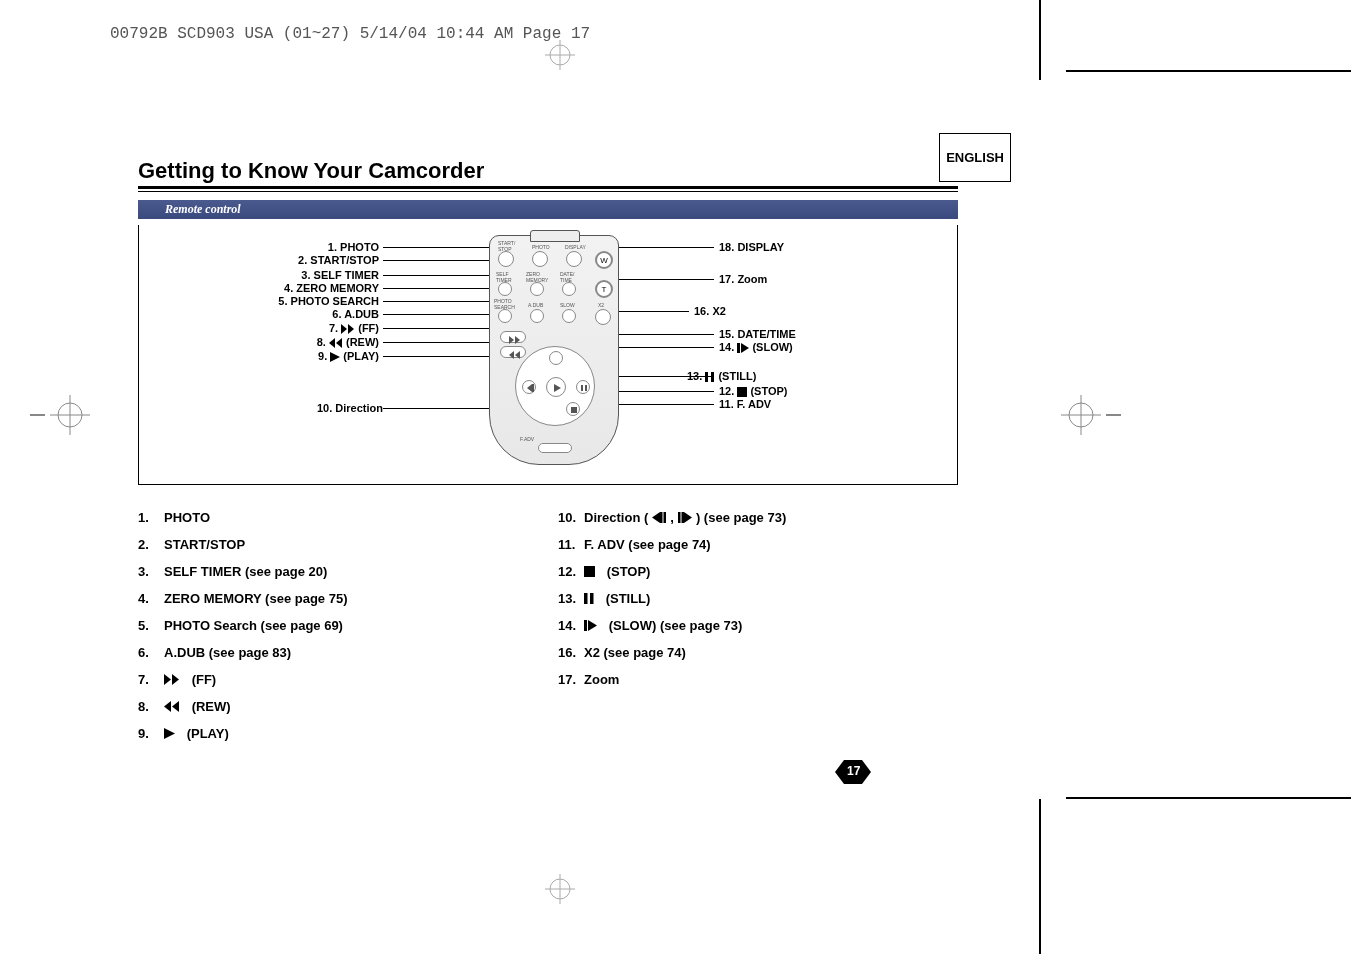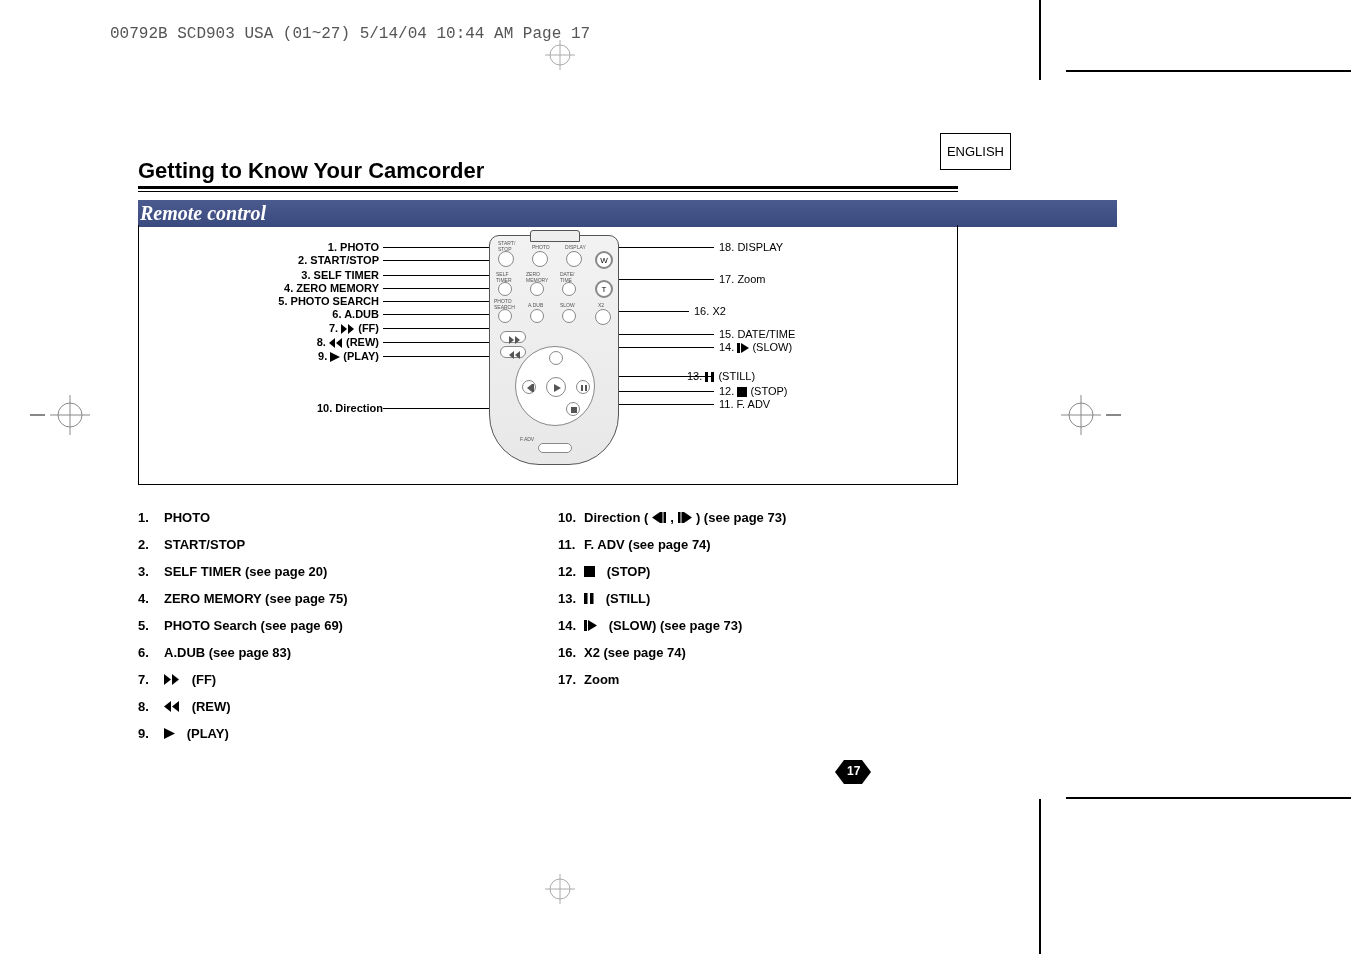--- a/index.html
+++ b/index.html
@@ -81,23 +81,23 @@
     bottom: 155px;
     width: 285px;
     height: 2px;
     background: #000;
   }
   .english-label {
     position: absolute;
     right: 340px;
     top: 133px;
     border: 1.5px solid #000;
-    padding: 10px 6px;
+    padding: 16px 6px;
     font-size: 13px;
-    font-weight: normal;
+    font-weight: bold;
   }
   .section-title {
     position: absolute;
     left: 138px;
     top: 158px;
     font-size: 22px;
     font-weight: bold;
   }
   .title-underline {
     position: absolute;
@@ -112,28 +112,28 @@
     left: 138px;
     top: 191px;
     width: 820px;
     height: 1px;
     background: #000;
   }
   .subsection-bar {
     position: absolute;
     left: 138px;
     top: 200px;
-    width: 979px;
+    width: 820px;
     background: linear-gradient(to bottom, #4a5a8f 0%, #3a4a7f 100%);
     color: #fff;
     font-style: italic;
     font-family: Georgia, 'Times New Roman', serif;
     font-weight: bold;
-    font-size: 20px;
-    padding: 2px 2px;
+    font-size: 12px;
+    padding: 2px 27px;
   }
   .diagram-area {
     position: absolute;
     left: 138px;
     top: 225px;
     width: 820px;
     height: 260px;
     border: 1px solid #000;
     border-top: none;
   }
@@ -206,21 +206,21 @@
   }
   .callout-label-left {
     position: absolute;
     font-size: 11px;
     font-weight: bold;
     text-align: right;
   }
   .callout-label-right {
     position: absolute;
     font-size: 11px;
-    font-weight: normal;
+    font-weight: bold;
     text-align: left;
   }
   .callout-line {
     position: absolute;
     background: #000;
     height: 1px;
   }
   .list-cols {
     position: absolute;
     left: 138px;

